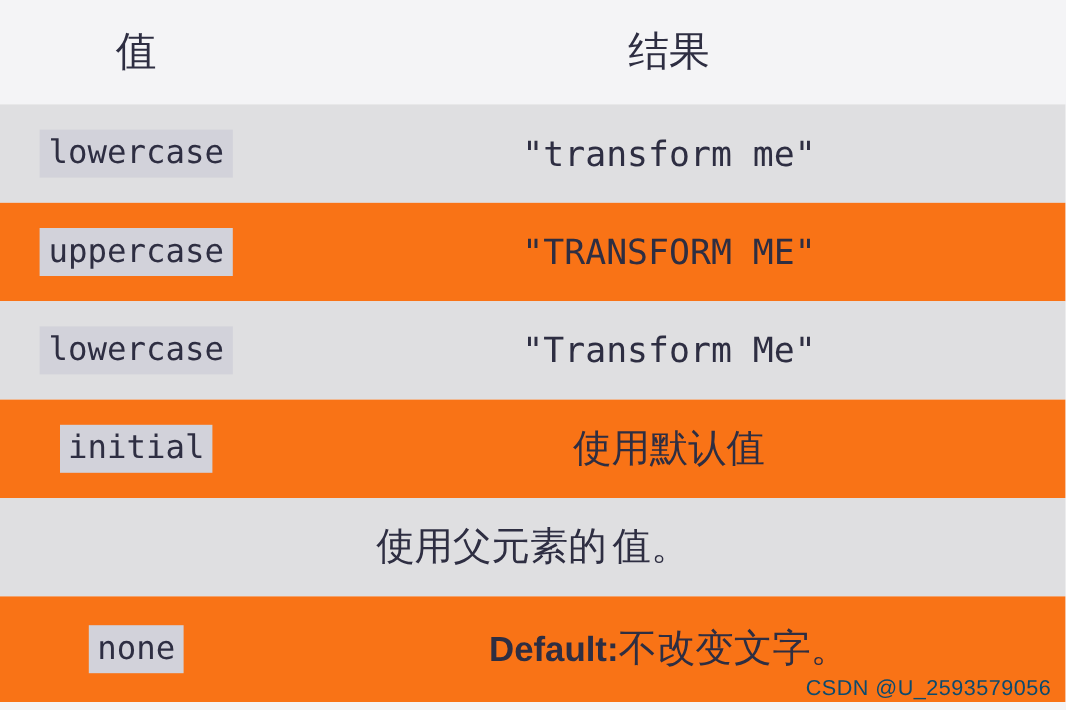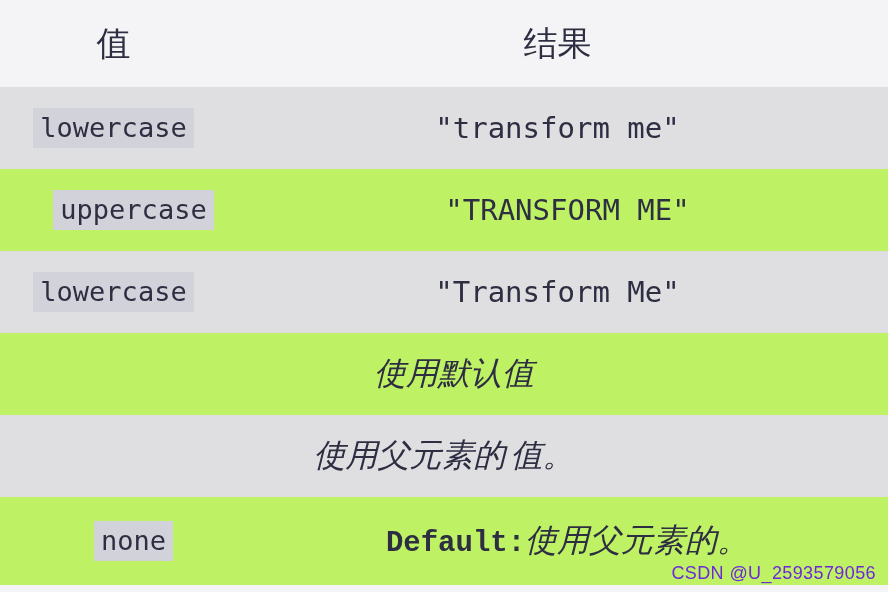--- a/index.html
+++ b/index.html
@@ -28,21 +28,21 @@
     align-items: center;
     width: 888px;
     box-sizing: border-box;
   }
 
   .row.header {
     height: 87px;
     background: #f4f4f6;
   }
   .row.odd  { background: #dfdfe1; }
-  .row.even { background: #bef264; padding-left: 20px; }
+  .row.even { background: #f97316; }
 
   .row.body { height: 82px; }
   .row.last { height: 88px; }
 
   .cell-value {
     width: 227px;
     flex: 0 0 227px;
     display: flex;
     align-items: center;
     justify-content: center;
@@ -84,33 +84,32 @@
     color: #2e2e42;
     white-space: pre;
   }
 
   .cjk {
     font-family: "Liberation Serif", "DejaVu Serif", serif;
     font-size: 32px;
     line-height: 1.3;
     color: #2e2e42;
     white-space: nowrap;
-    font-style: italic;
   }
 
   .inline-wrap {
     display: flex;
     align-items: center;
     justify-content: center;
     gap: 5px;
     white-space: nowrap;
   }
 
   .mono-bold {
-    font-family: Liberation Mono, monospace;
+    font-family: Liberation Sans, sans-serif;
     font-size: 29px;
     font-weight: bold;
     line-height: 1.25;
     color: #2e2e42;
     white-space: pre;
   }
 
   .tight-wrap {
     display: flex;
     align-items: baseline;
@@ -118,21 +117,21 @@
     gap: 0;
     white-space: nowrap;
   }
 
   .watermark {
     position: absolute;
     right: 12px;
     bottom: 8px;
     font-family: "Liberation Sans", "DejaVu Sans", sans-serif;
     font-size: 18px;
-    color: #6d28d9;
+    color: #0c4a6e;
     letter-spacing: 0.4px;
     white-space: nowrap;
     pointer-events: none;
   }
 </style>
 </head>
 <body>
 
 <div class="table">
 
@@ -166,20 +165,23 @@
   <div class="row body odd">
     <div class="cell-value">
       <span class="chip">lowercase</span>
     </div>
     <div class="cell-result">
       <span class="mono-plain">"Transform Me"</span>
     </div>
   </div>
 
   <div class="row body even">
+    <div class="cell-value">
+      <span class="chip">initial</span>
+    </div>
     <div class="cell-result">
       <span class="cjk">使用默认值</span>
     </div>
   </div>
 
   <div class="row body odd">
     <div class="cell-result">
       <span class="inline-wrap">
         <span class="cjk">使用父元素的</span>
         <span class="cjk">值。</span>
@@ -187,20 +189,20 @@
     </div>
   </div>
 
   <div class="row last even">
     <div class="cell-value">
       <span class="chip">none</span>
     </div>
     <div class="cell-result">
       <span class="tight-wrap">
         <span class="mono-bold">Default:</span>
-        <span class="cjk">使用父元素的。</span>
+        <span class="cjk">不改变文字。</span>
       </span>
     </div>
   </div>
 
 </div>
 
 <div class="watermark">CSDN @U_2593579056</div>
 
 </body></html>

